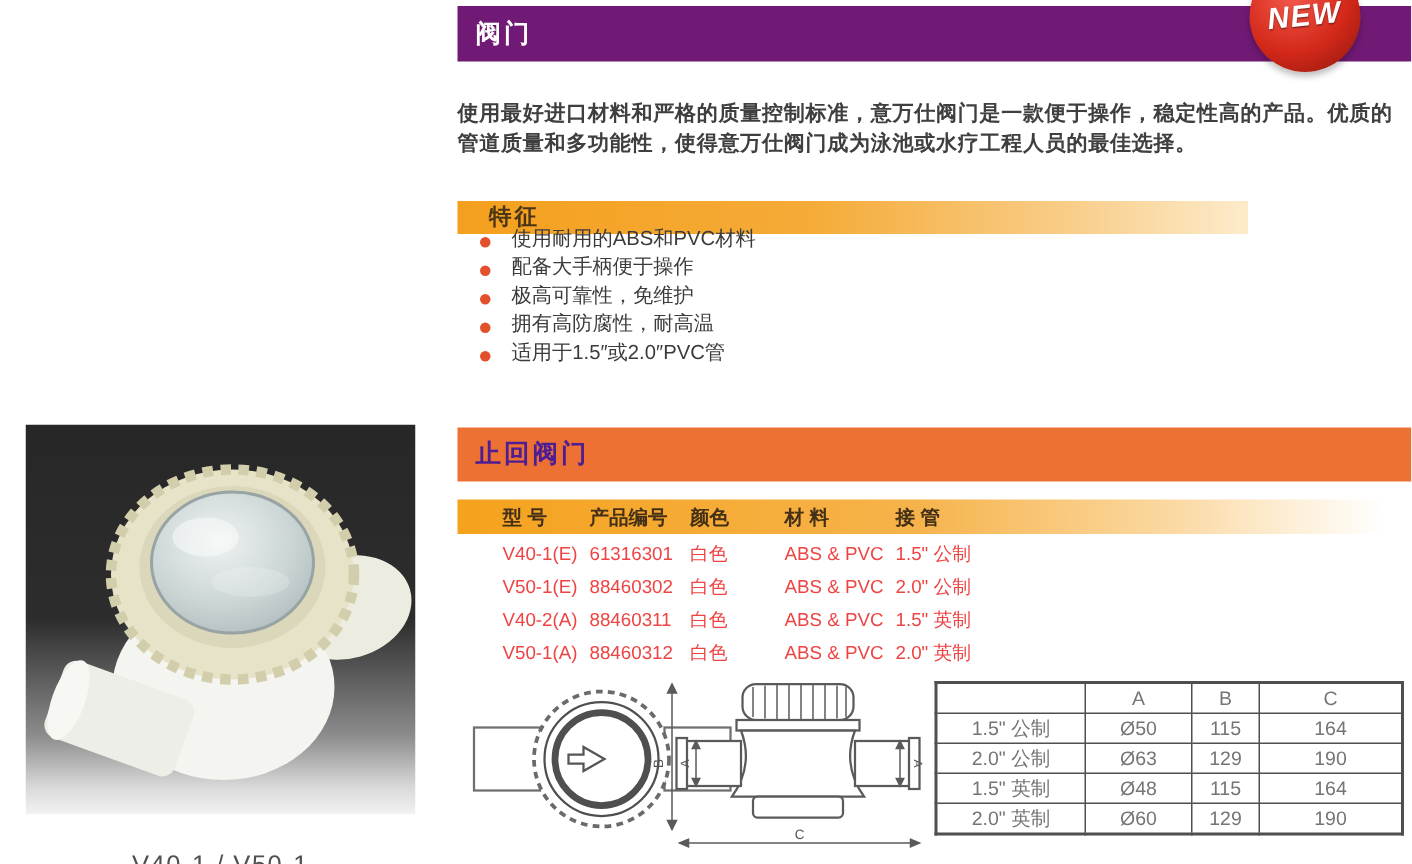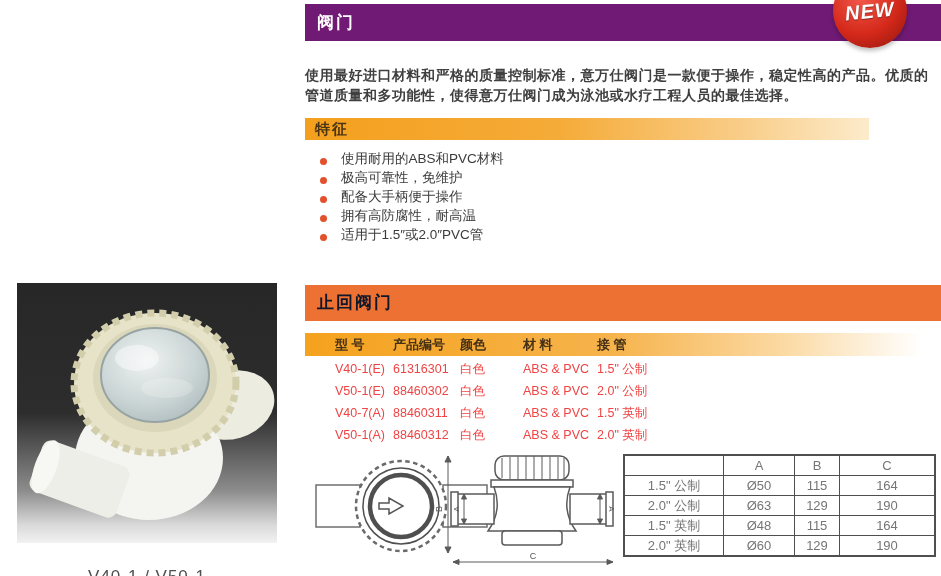--- a/index.html
+++ b/index.html
@@ -19,31 +19,31 @@
 
   .new-badge{position:absolute;left:528px;top:-26px;width:74px;height:74px;border-radius:50%;
     background:radial-gradient(circle at 38% 32%,#f2594b 0%,#d3281a 55%,#8a170c 100%);
     box-shadow:0 3px 4px rgba(0,0,0,.25);z-index:5;display:flex;align-items:center;justify-content:center;}
   .new-badge span{color:#fff;font-weight:bold;font-style:italic;font-size:20px;letter-spacing:1px;
     transform:rotate(-6deg);text-shadow:0 1px 1px rgba(0,0,0,.4);}
 
   .intro{position:absolute;left:0;top:51px;width:636px;font-size:14px;font-weight:bold;
     color:#3f3f3f;line-height:20px;letter-spacing:.5px;}
 
-  .feature-bar{position:absolute;left:0;top:118px;width:564px;height:22px;
-    background:linear-gradient(90deg,#F4A01E 0%,#F5AB38 45%,#F9CE8A 78%,#FCEBCB 100%);}
+  .feature-bar{position:absolute;left:0;top:134px;width:516px;height:22px;
+    background:linear-gradient(90deg,#F4A01E 0%,#F5AB38 45%,#F9CE8A 78%,#FCEBCB 100%);padding-left:11px;}
   .feature-bar .label{font-size:15px;font-weight:bold;color:#4a3414;line-height:22px;padding-left:10px;letter-spacing:2px;}
 
   .features{position:absolute;left:15px;top:149px;margin:0;padding:0;list-style:none;}
   .features li{display:flex;align-items:center;height:19px;line-height:19px;
     font-size:13.5px;color:#3b3b3b;}
   .features .dot{width:7px;height:7px;border-radius:50%;background:#E2512B;margin:6px 14px 0 0;flex:none;}
 
   .section-bar{position:absolute;left:0;top:285px;width:636px;height:36px;background:#ED7133;}
-  .section-bar .label{color:#0f172a;font-weight:bold;font-size:17px;line-height:36px;padding-left:12px;letter-spacing:2px;}
+  .section-bar .label{color:#4c1d95;font-weight:bold;font-size:17px;line-height:36px;padding-left:12px;letter-spacing:2px;}
 
   
   .p-grid{display:grid;grid-template-columns:58px 67px 63px 74px auto;padding-left:30px;align-items:center;}
   .p-head{position:absolute;left:0;top:333px;width:606px;height:23px;
     background:linear-gradient(90deg,#F5A21D 0%,#F6B34B 48%,#FBD9A2 75%,#ffffff 97%);
     font-size:13px;font-weight:bold;color:#443016;}
   .p-rows{position:absolute;left:0;top:358px;width:606px;}
   .p-row{height:22px;font-size:12.5px;color:#ef4444;}
 
   
@@ -111,25 +111,25 @@
       <div class="label">特征</div>
     </div>
 
     <ul class="features">
       <li>
           <span class="dot"></span>
           <span>使用耐用的ABS和PVC材料</span>
         </li>
       <li>
           <span class="dot"></span>
+          <span>配备大手柄便于操作</span>
+        </li>
+      <li>
+          <span class="dot"></span>
           <span>极高可靠性，免维护</span>
-        </li>
-      <li>
-          <span class="dot"></span>
-          <span>配备大手柄便于操作</span>
         </li>
       <li>
           <span class="dot"></span>
           <span>拥有高防腐性，耐高温</span>
         </li>
       <li>
           <span class="dot"></span>
           <span>适用于1.5″或2.0″PVC管</span>
         </li>
     </ul>
@@ -154,21 +154,21 @@
         <span>1.5" 公制</span>
       </div>
       <div class="p-row p-grid">
         <span>V50-1(E)</span>
         <span>88460302</span>
         <span>白色</span>
         <span>ABS &amp; PVC</span>
         <span>2.0" 公制</span>
       </div>
       <div class="p-row p-grid">
-        <span>V40-7(A)</span>
+        <span>V40-2(A)</span>
         <span>88460311</span>
         <span>白色</span>
         <span>ABS &amp; PVC</span>
         <span>1.5" 英制</span>
       </div>
       <div class="p-row p-grid">
         <span>V50-1(A)</span>
         <span>88460312</span>
         <span>白色</span>
         <span>ABS &amp; PVC</span>

